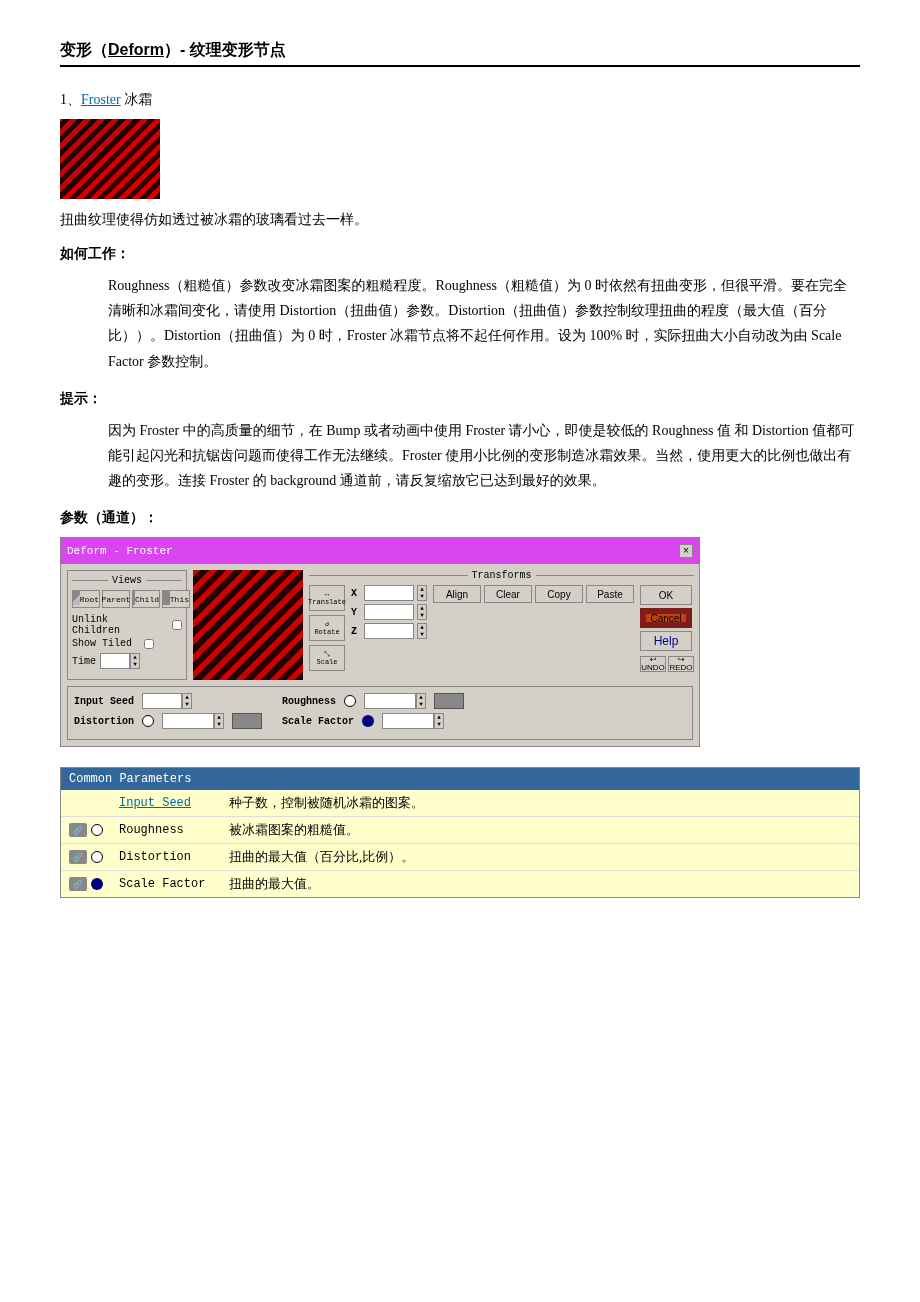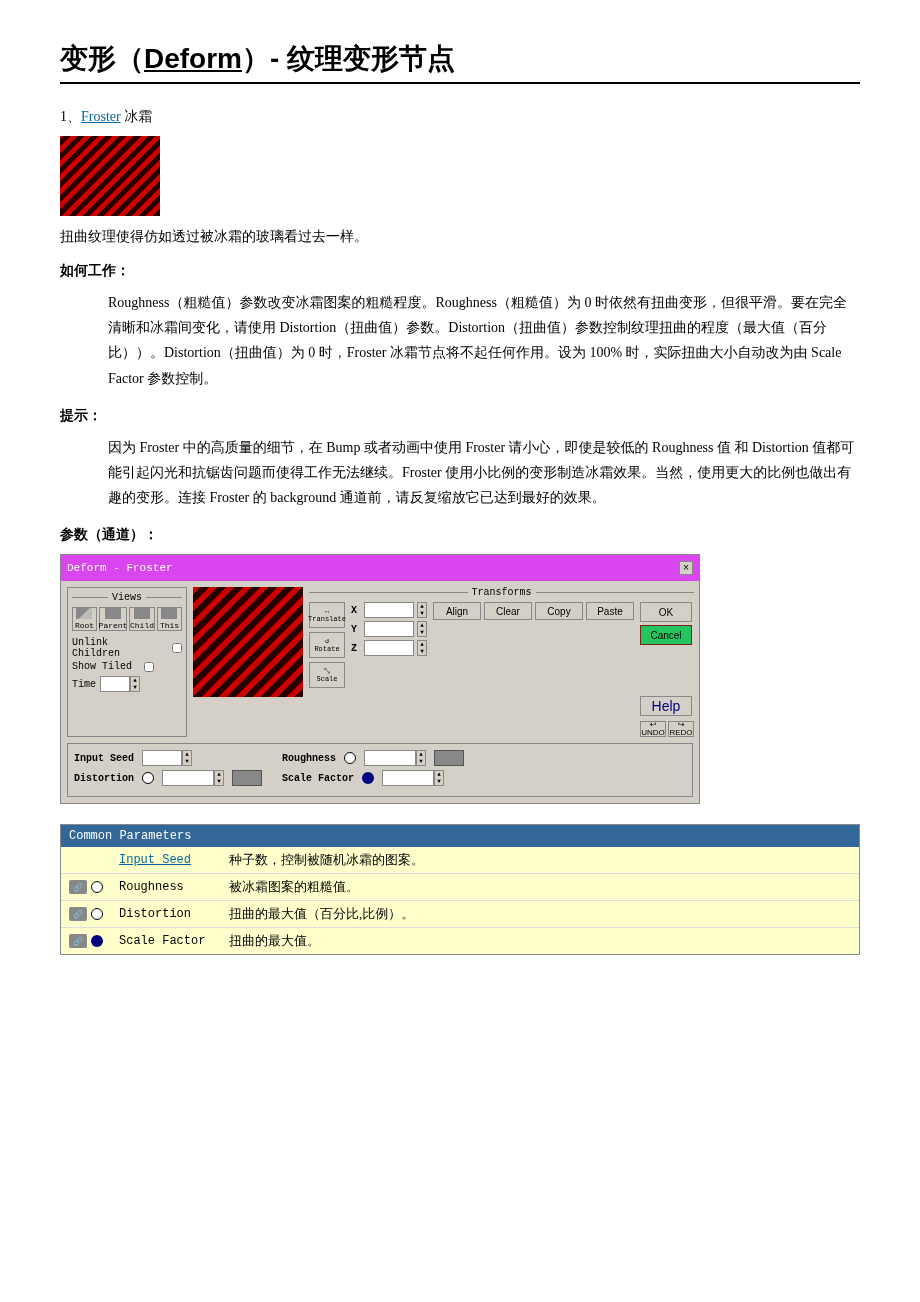--- a/index.html
+++ b/index.html
@@ -6,21 +6,21 @@
     body {
       background: #fff;
       font-family: "SimSun", "宋体", serif;
       font-size: 14px;
       color: #000;
       padding: 40px 60px;
       max-width: 920px;
     }
 
     h1 {
-      font-size: 28px;
+      font-size: 16px;
       font-weight: bold;
       border-bottom: 2px solid #000;
       padding-bottom: 4px;
       margin-bottom: 24px;
       font-family: "SimHei", "黑体", sans-serif;
     }
 
     h1 .deform-underline {
       text-decoration: underline;
       font-style: normal;
@@ -127,23 +127,23 @@
     .view-icons {
       display: flex;
       gap: 2px;
       margin-bottom: 6px;
     }
 
     .view-icon-btn {
       background: #d4d0c8;
       border: 1px solid #888;
       width: 28px;
-      height: 24px;
-      display: flex;
-      flex-direction: column;
+      height: 18px;
+      display: flex;
+      flex-direction: row;
       align-items: center;
       justify-content: center;
       font-size: 8px;
       cursor: pointer;
     }
 
     .view-icon-btn .icon-gfx {
       width: 16px;
       height: 14px;
       background: #888;
@@ -321,43 +321,42 @@
       width: 52px;
       height: 20px;
       font-size: 10px;
       cursor: pointer;
       display: flex;
       align-items: center;
       justify-content: center;
     }
 
     .cancel-btn {
-      background: #22c55e;
-      border: 1px solid #7f1d1d;
+      background: #c2410c;
+      border: 6px solid #7f1d1d;
       width: 52px;
       height: 20px;
       font-size: 10px;
       cursor: pointer;
       display: flex;
       align-items: center;
       justify-content: center;
     }
 
     .help-btn {
       background: #d4d0c8;
       border: 1px solid #888;
       width: 52px;
       height: 20px;
-      font-size: 14px;
+      font-size: 12px;
       cursor: pointer;
       color: #000080;
       display: flex;
       align-items: center;
       justify-content: center;
-      margin-top: 48px;
     }
 
     .undo-redo-row {
       display: flex;
       gap: 2px;
       margin-top: 2px;
     }
 
     .undo-redo-btn {
       background: #d4d0c8;

